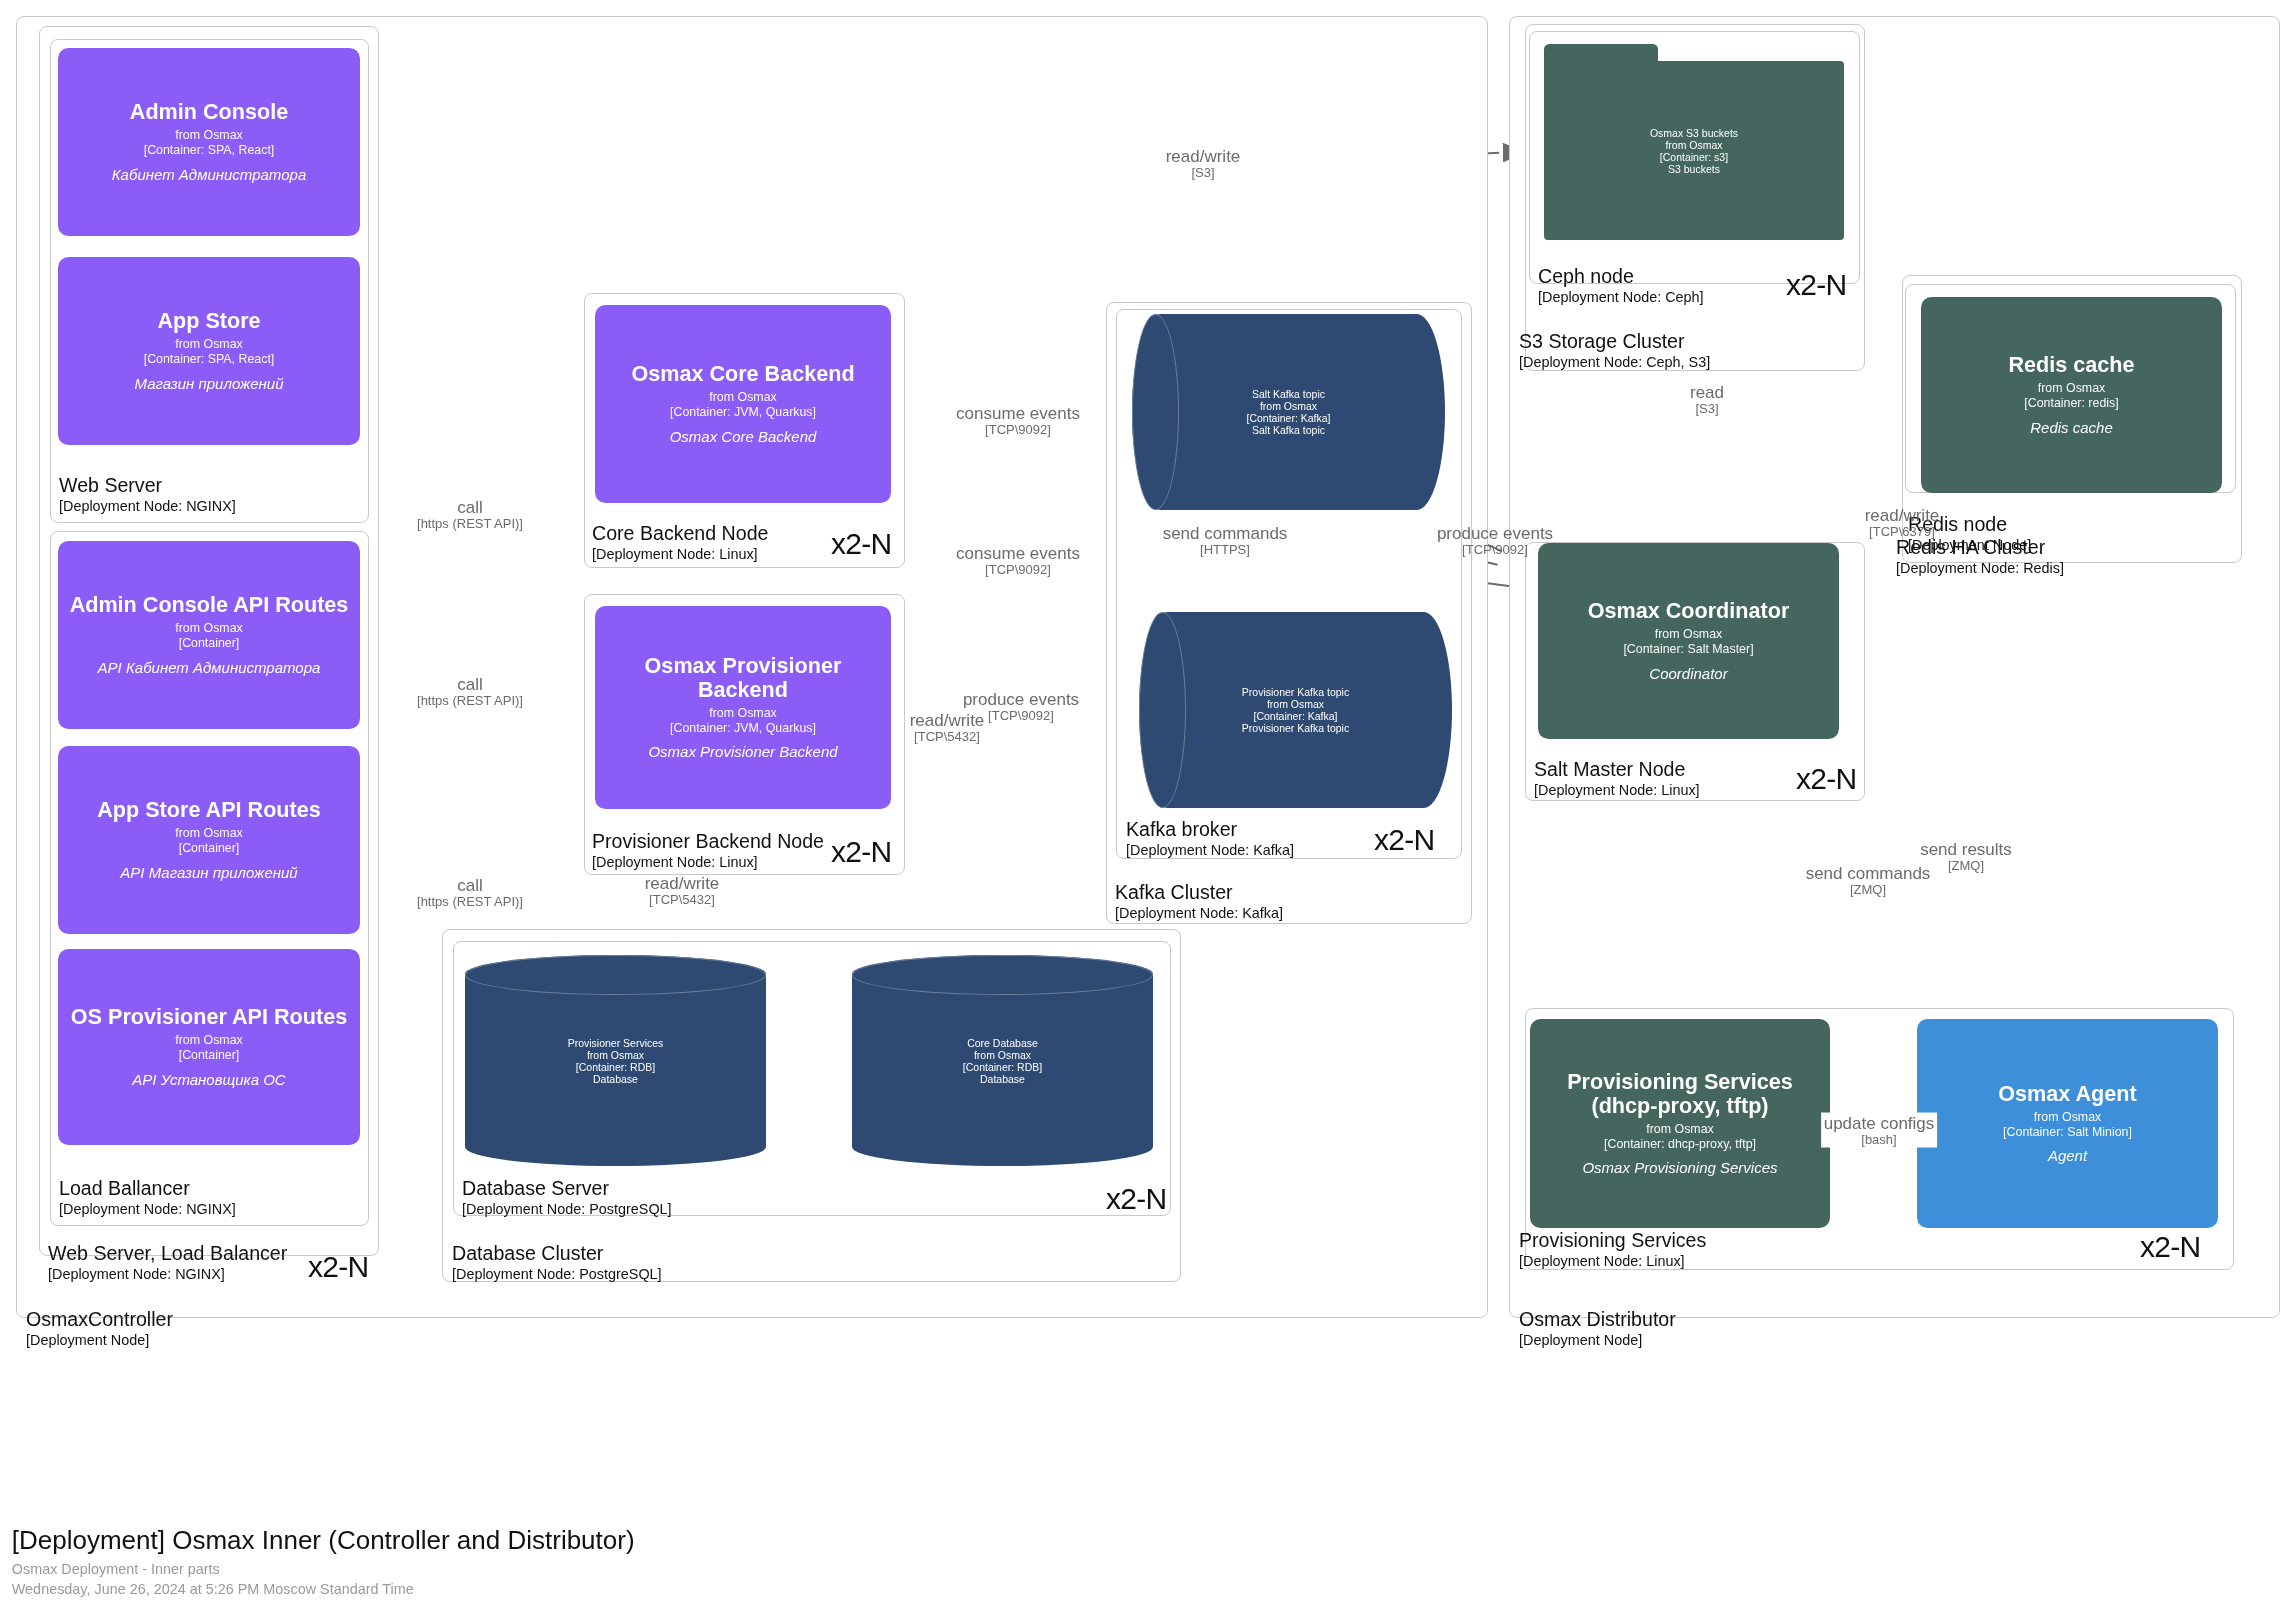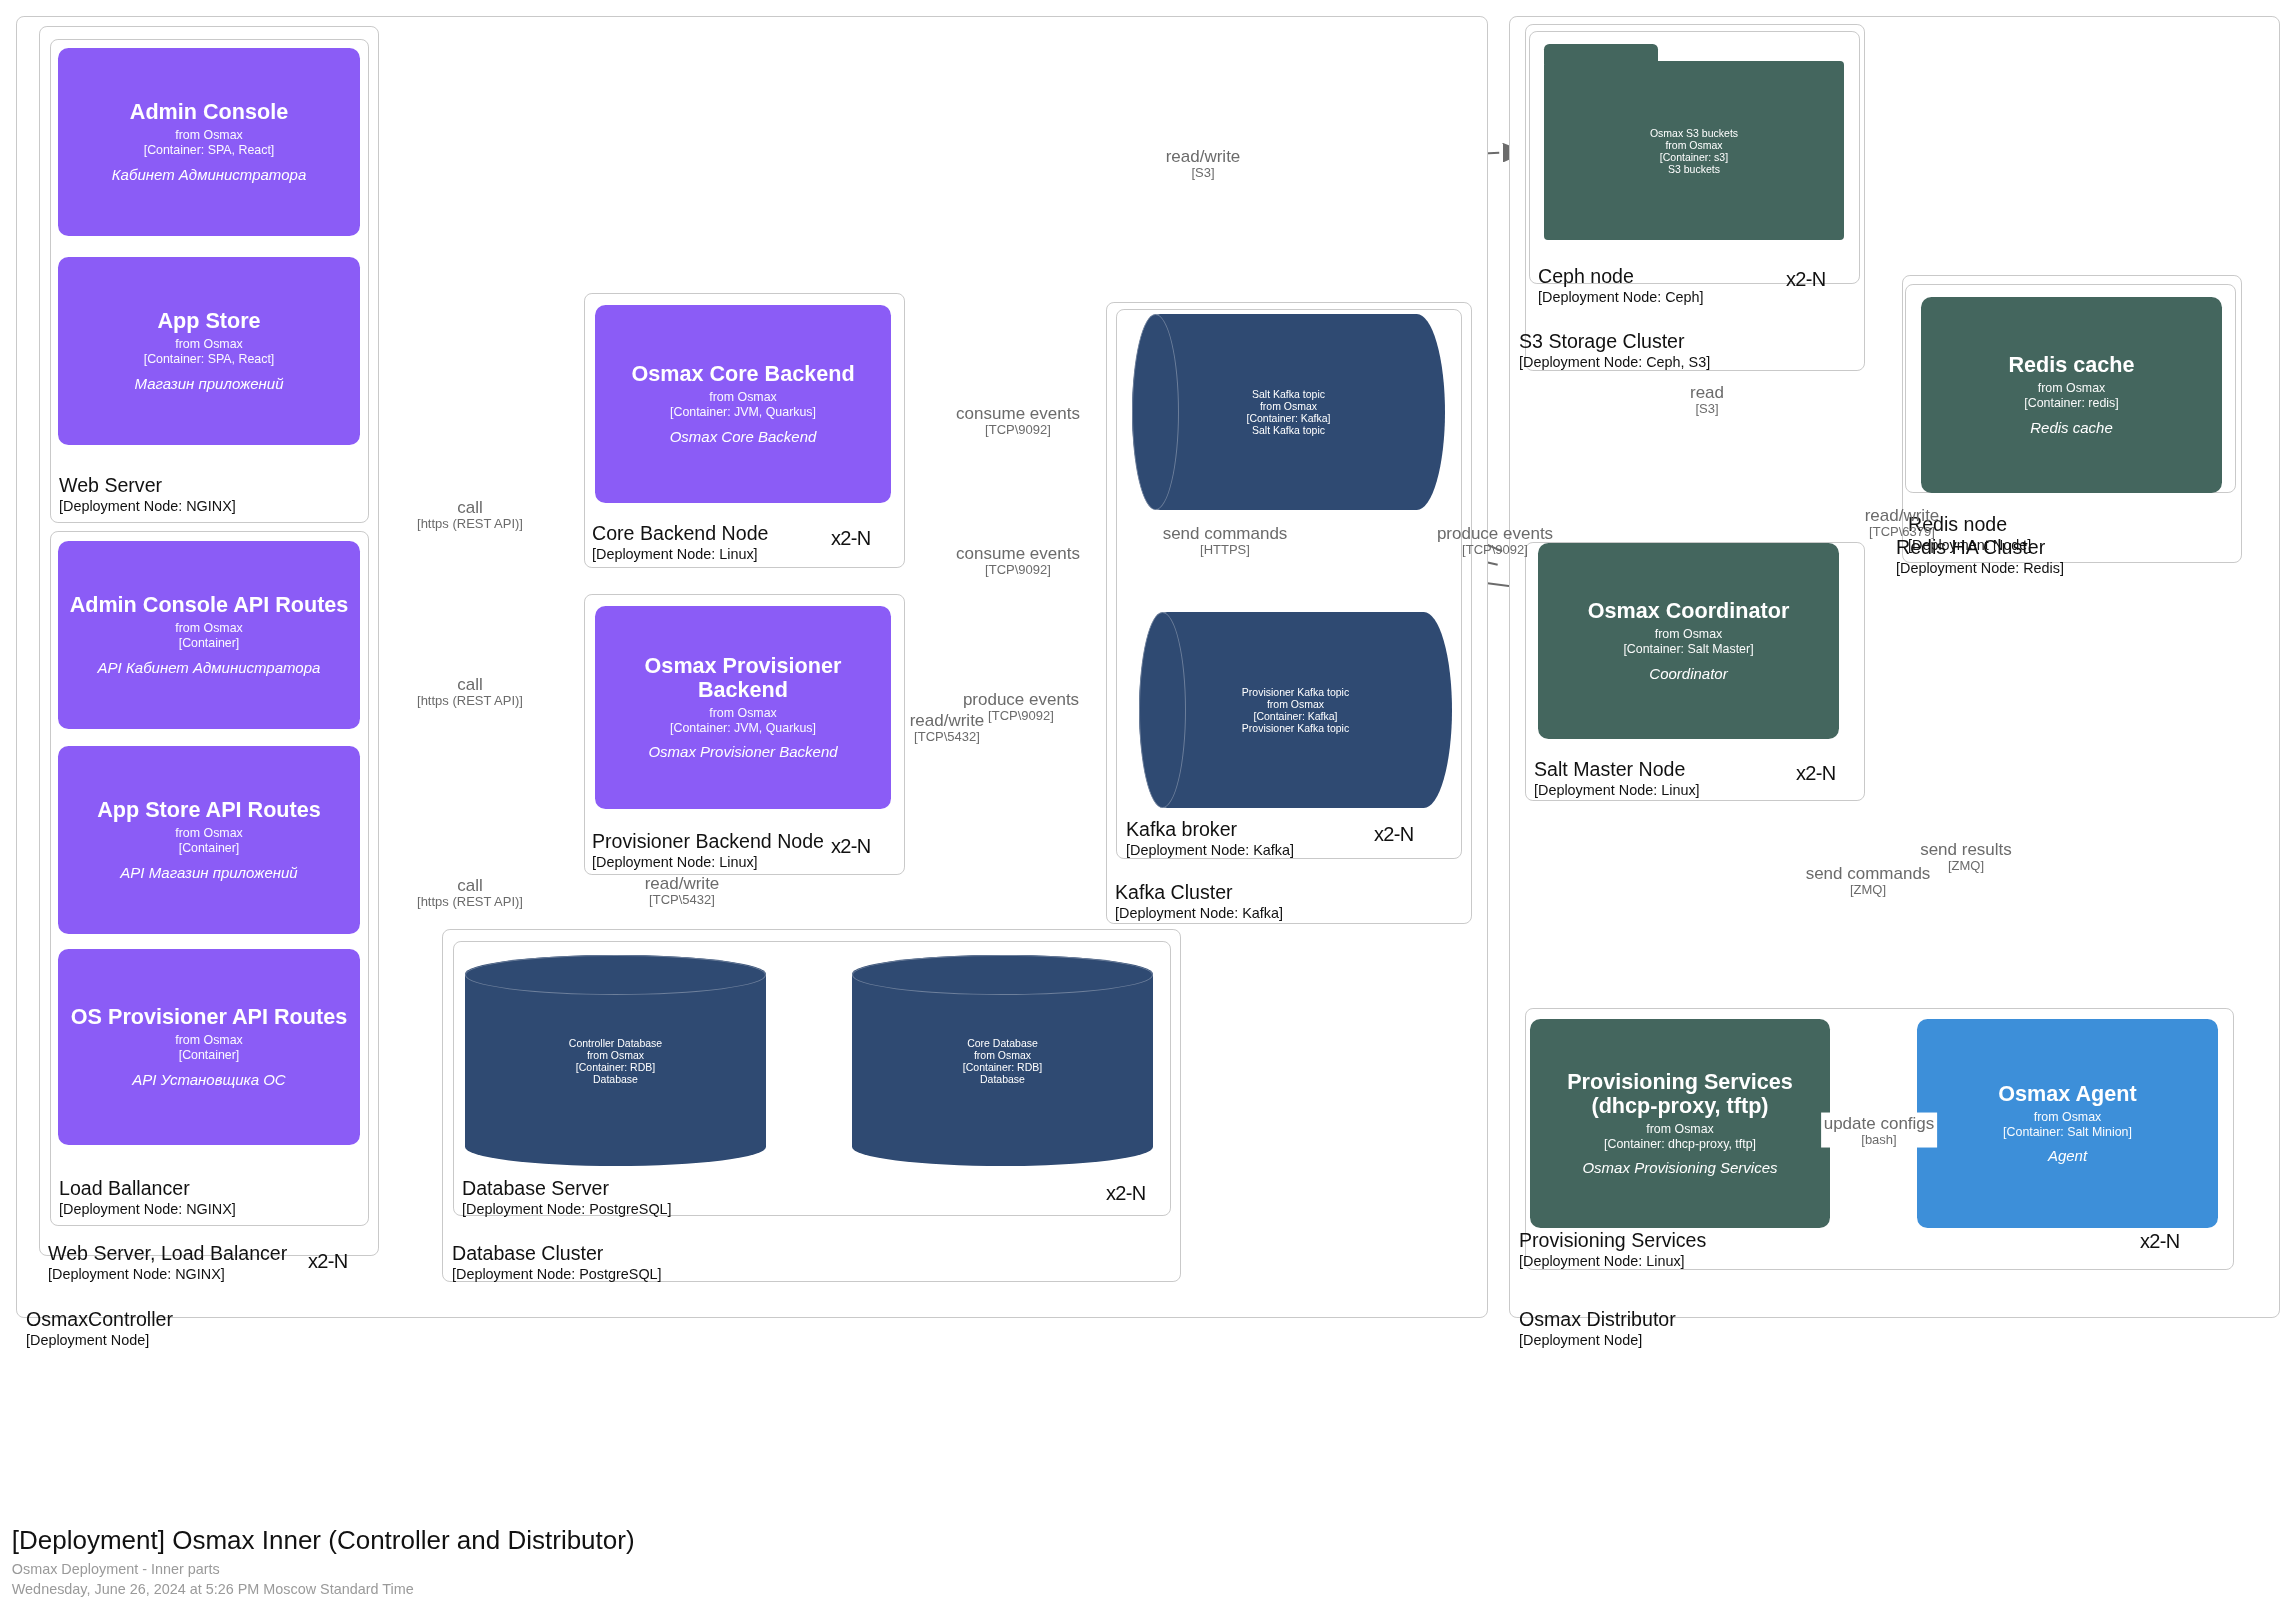--- a/index.html
+++ b/index.html
@@ -35,21 +35,21 @@
     display:block;
   }
   .node-label .nl-sub{
     font-size:14.4px;
     color:#111;
     display:block;
     margin-top:1.3px;
   }
   .mult{
     position:absolute;
-    font-size:20px;
+    font-size:30px;
     color:#111;
     letter-spacing:-0.7px;
     white-space:nowrap;
   }
   
   .comp{
     position:absolute;
     border-radius:10.5px;
     box-sizing:border-box;
     display:flex;
@@ -316,21 +316,21 @@
   <div class="node-label" style="left:462px;top:1178px;">
     <span class="nl-title">Database Server</span>
     <span class="nl-sub">[Deployment Node: PostgreSQL]</span>
   </div>
   <div class="mult" style="left:1106px;top:1182px;">x2-N</div>
 
   <div class="cyl" style="left:465px;top:955px;width:301px;height:211px;">
     <div class="cyl-body"></div>
     <div class="cyl-top"></div>
     <div class="cyl-txt">
-      <div class="c-title">Controller Database</div>
+      <div class="c-title">Provisioner Services</div>
       <div class="c-from">from Osmax</div>
       <div class="c-tech">[Container: RDB]</div>
       <div class="c-desc">Database</div>
     </div>
   </div>
 
   <div class="cyl" style="left:852px;top:955px;width:301px;height:211px;">
     <div class="cyl-body"></div>
     <div class="cyl-top"></div>
     <div class="cyl-txt">

